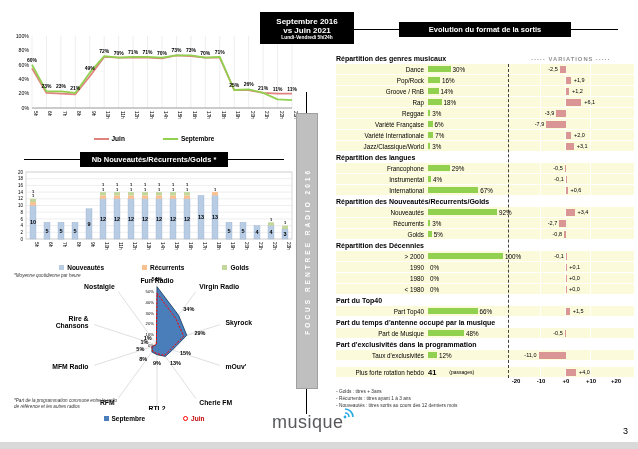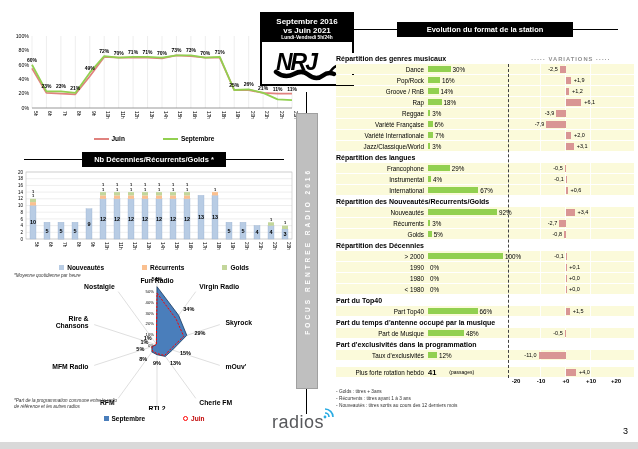--- a/index.html
+++ b/index.html
@@ -143,21 +143,21 @@
         </span>
         <span class="legend-item">
           <span class="sw-line" style="background: rgb(146, 208, 80);"></span>
           <span>Septembre</span>
         </span>
       </div>
   </div>
 
   <div id="sec-bars">
     <div class="title-bar">
-      <span class="title-box">Nb Décennies/Récurrents/Golds *</span>
+      <span class="title-box">Nb Nouveautés/Récurrents/Golds *</span>
     </div>
     <svg id="bar-svg" width="292" height="92">
         <line x1="18" y1="72" x2="284" y2="72" stroke="#dcdcdc" stroke-width="0.5"></line>
         <text x="15" y="73.6" font-size="4.5" text-anchor="end">0</text>
         <line x1="18" y1="65.3" x2="284" y2="65.3" stroke="#dcdcdc" stroke-width="0.5"></line>
         <text x="15" y="66.89999999999999" font-size="4.5" text-anchor="end">2</text>
         <line x1="18" y1="58.6" x2="284" y2="58.6" stroke="#dcdcdc" stroke-width="0.5"></line>
         <text x="15" y="60.2" font-size="4.5" text-anchor="end">4</text>
         <line x1="18" y1="51.900000000000006" x2="284" y2="51.900000000000006" stroke="#dcdcdc" stroke-width="0.5"></line>
         <text x="15" y="53.50000000000001" font-size="4.5" text-anchor="end">6</text>
@@ -342,41 +342,34 @@
       </div>
   </div>
   <div id="radar-footnote">*Part de la programmation commune entre la radio de référence et les autres radios</div>
 
   <div id="mid-box">
     <div class="mid-black">
       <div class="mid-l1">Septembre 2016</div>
       <div class="mid-l2">vs Juin 2021</div>
       <div class="mid-l3">Lundi-Vendredi 5h/24h</div>
     </div>
-    <div class="mid-logo">
-      <svg width="78" height="36" viewBox="0 0 78 36">
-        <text x="8" y="25" font-size="23" font-weight="bold" font-style="italic" letter-spacing="-2" fill="#E2001A">NRJ</text>
-        <path d="M8 27 q9 7 18 2 q8 -4.5 14 .5 q8 6.5 15 1 q5 -4 11 -1.5" stroke="#000" stroke-width="4.5" fill="none" stroke-linecap="round"></path>
-        <path d="M62 27 q4 -6 9 -7" stroke="#000" stroke-width="2.5" fill="none" stroke-linecap="round"></path>
-      </svg>
-    </div>
   </div>
   <div id="mid-line"></div>
   <div id="banner">
     <span>FOCUS  RENTREE  RADIO  2016</span>
   </div>
-  <div id="yacast"><span>radios</span><svg width="11" height="11" viewBox="0 0 11 11">
+  <div id="yacast"><span>musique</span><svg width="11" height="11" viewBox="0 0 11 11">
         <circle cx="2" cy="9" r="1.4" fill="#29ABE2"></circle>
         <path d="M2 5 a4 4 0 0 1 4 4" stroke="#29ABE2" stroke-width="1.6" fill="none"></path>
         <path d="M2 1 a8 8 0 0 1 8 8" stroke="#29ABE2" stroke-width="1.6" fill="none"></path>
       </svg></div>
 
   <div id="panel">
     <div class="title-bar">
-      <span class="title-box" style="padding:3px 30px;">Evolution du format de la station</span>
+      <span class="title-box" style="padding:3px 30px;">Evolution du format de la sortis</span>
     </div>
     <div id="format-table">
         <div class="sec-header">
           <span class="sec-h-label">Répartition des genres musicaux</span>
           <span class="variations-label">·····   VARIATIONS   ·····</span>
         </div>
         <div class="f-row">
           <span class="f-label">Dance</span>
           <span class="f-barzone">
             <span class="f-greenbar" style="width: 22.5px;"></span>

